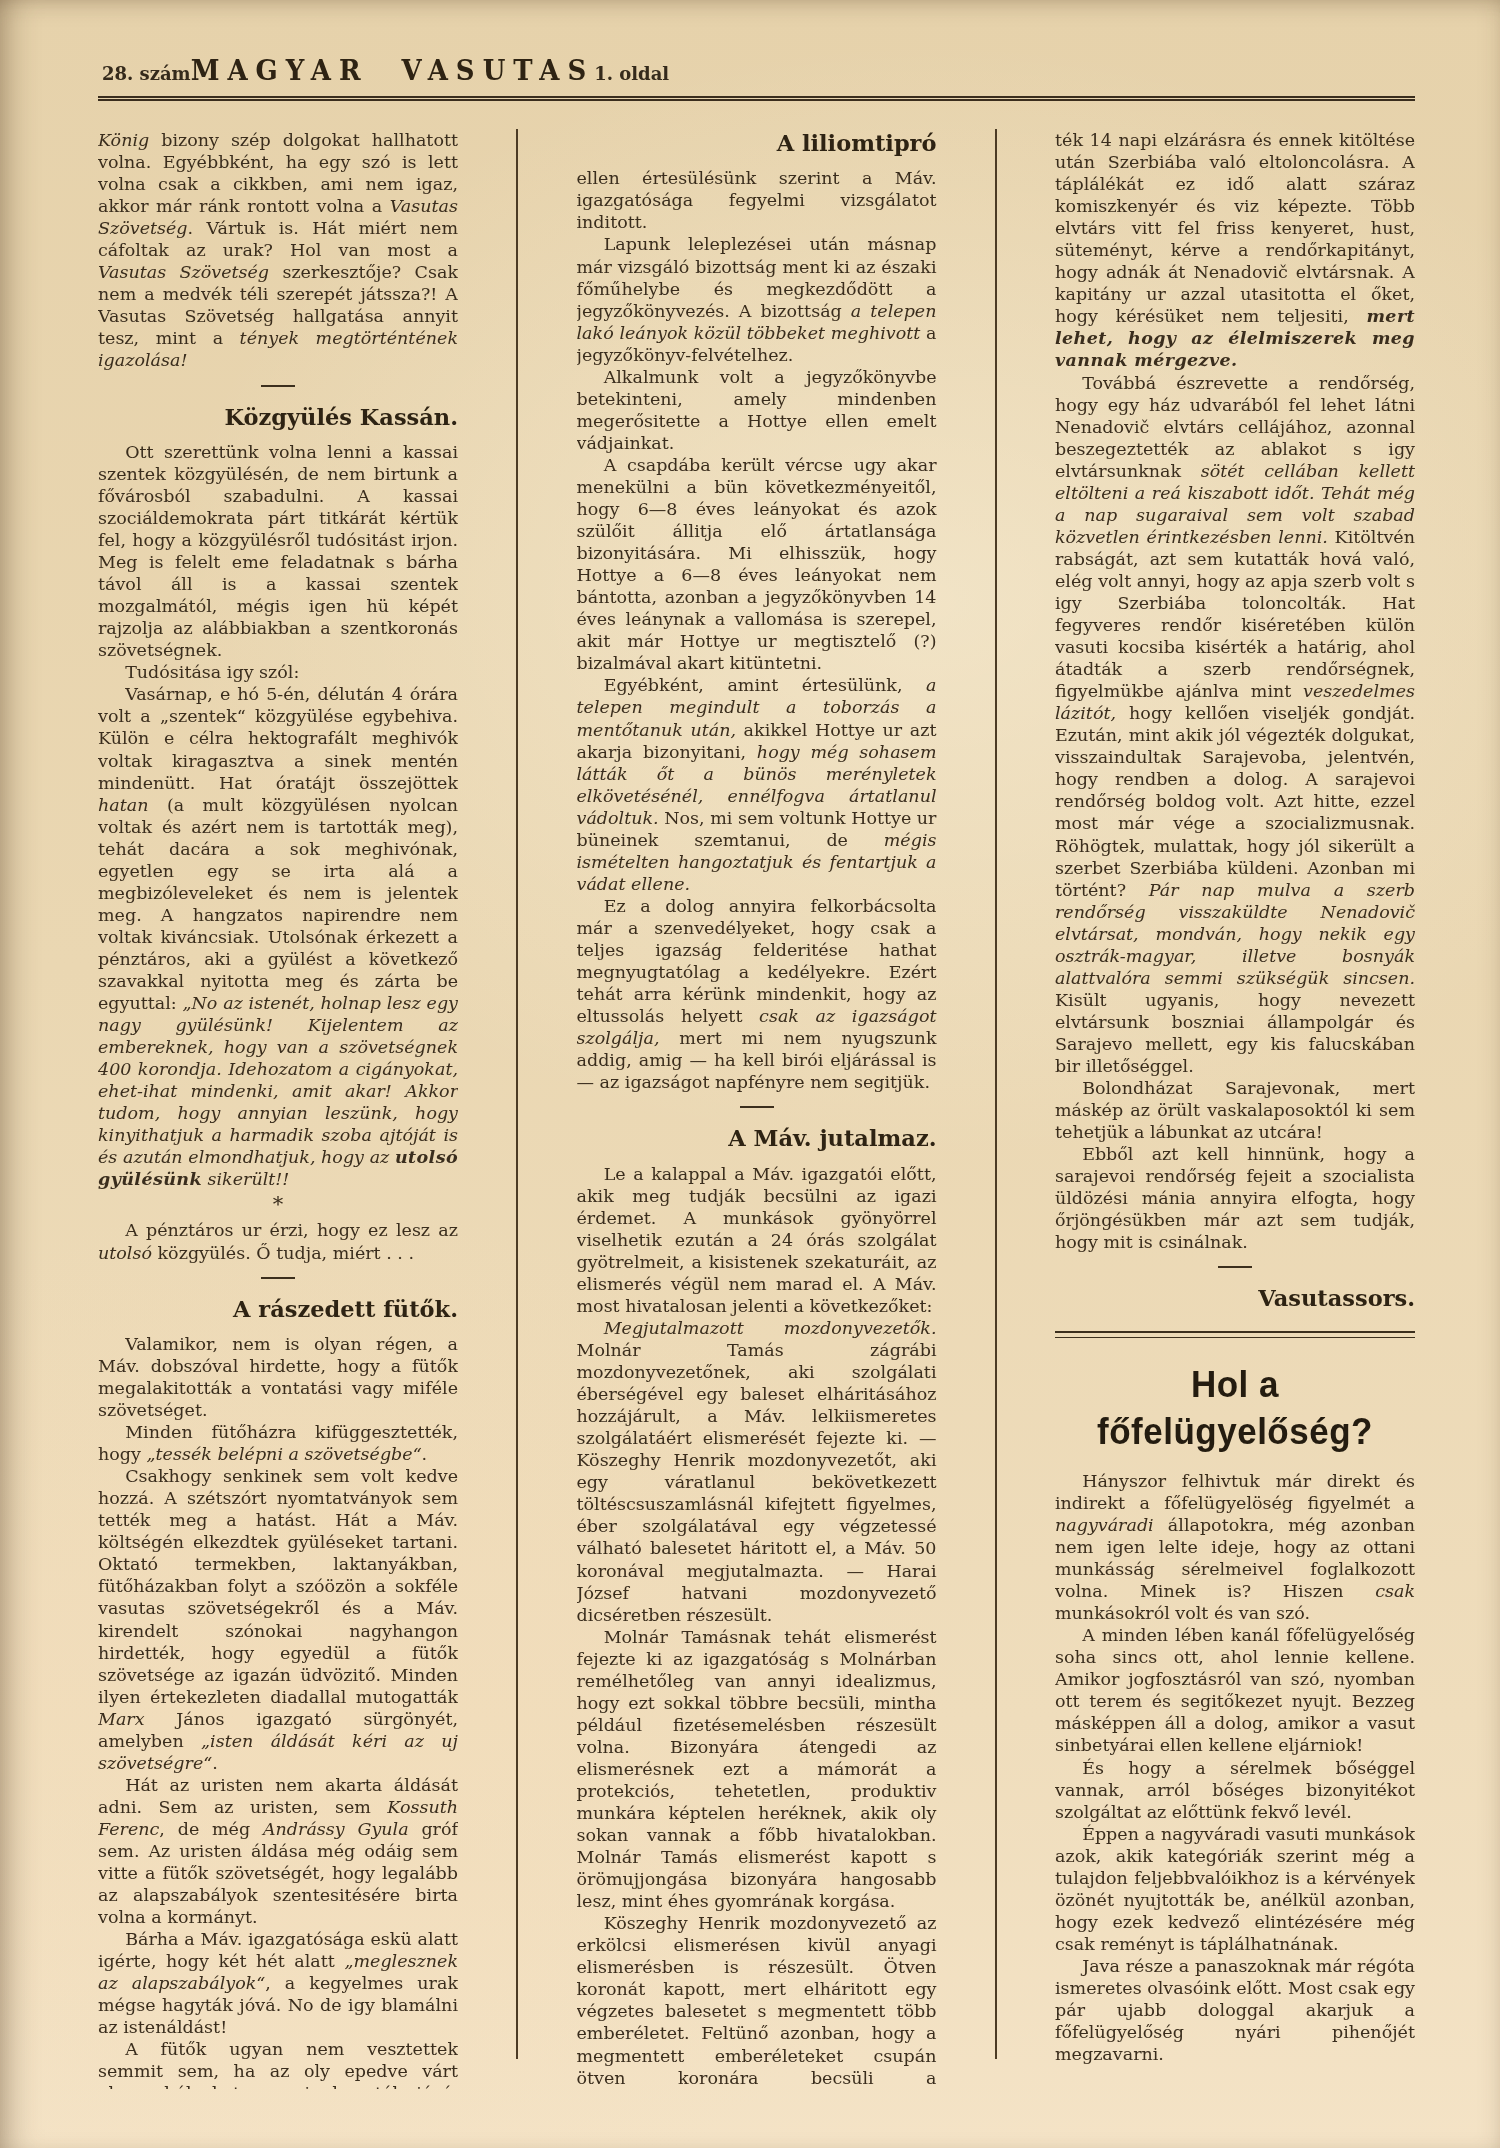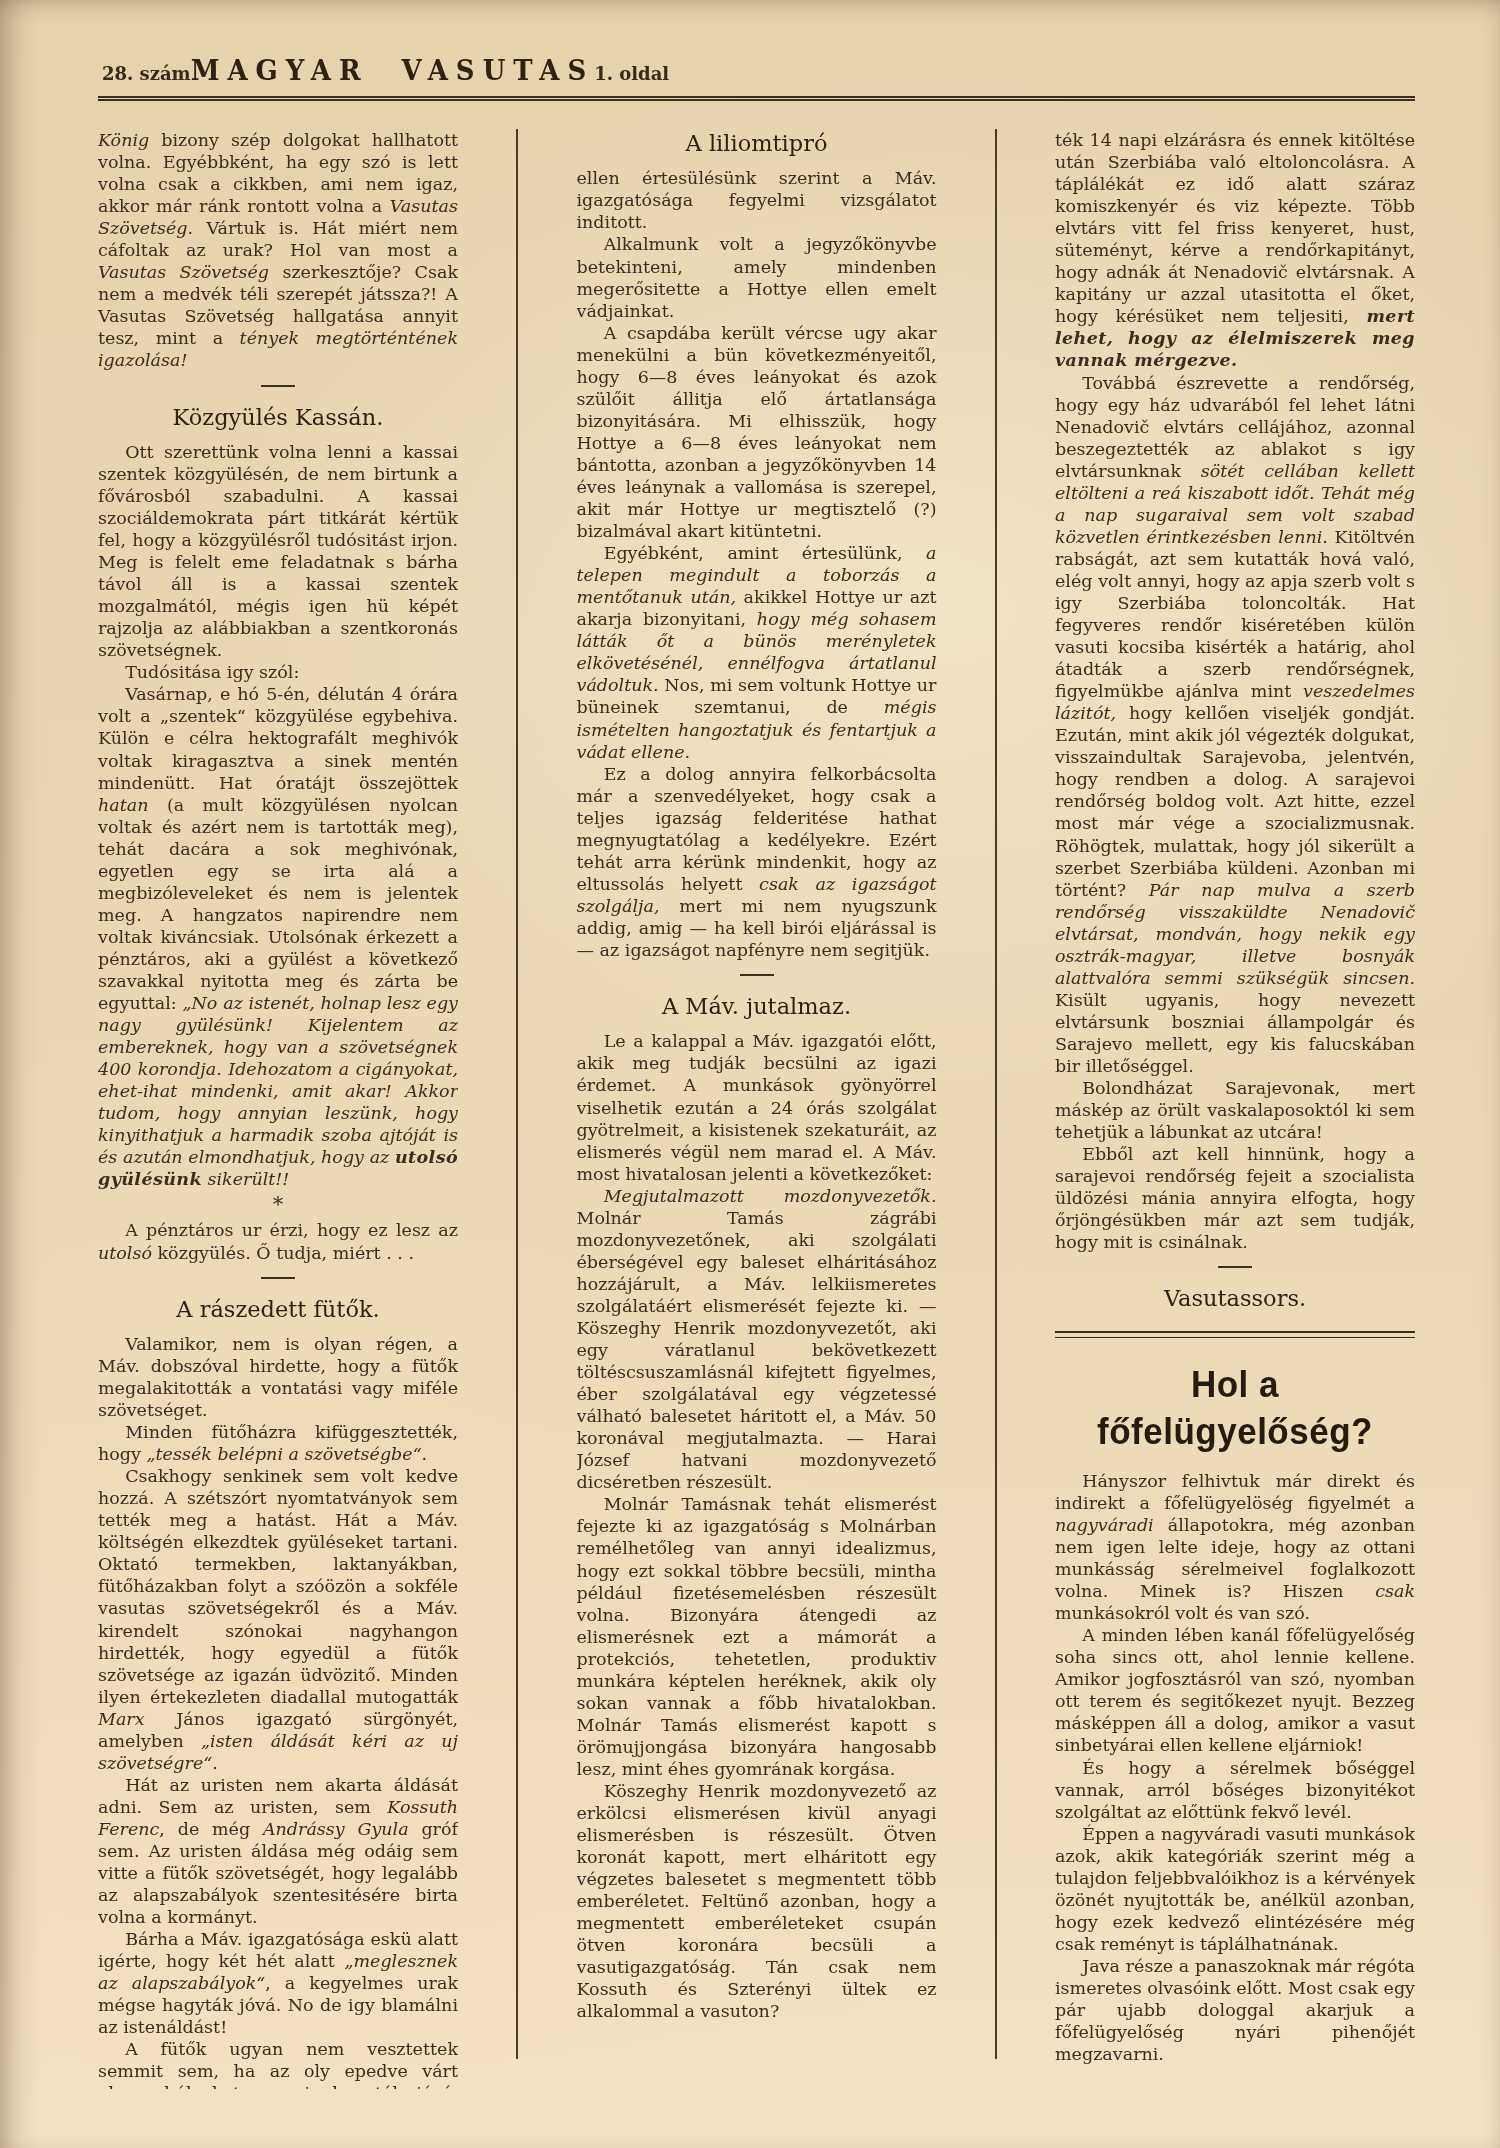--- a/index.html
+++ b/index.html
@@ -13,21 +13,21 @@
   }
   .page{position:absolute;inset:0;padding:56px 85px 0 98px;box-sizing:border-box;}
   .header{display:flex;align-items:baseline;padding:0 4px 10px 4px;border-bottom:5px double #3a2d1d;}
   .issue,.pageno{font-family:"DejaVu Serif",serif;font-weight:bold;font-size:18px;color:#352a1b;}
   .masthead{font-family:"DejaVu Serif",serif;font-weight:bold;font-size:26px;letter-spacing:8px;word-spacing:16px;color:#2e2313;transform:scaleY(1.05);}
   .columns{display:flex;justify-content:space-between;margin-top:28px;height:1960px;overflow:hidden;}
   .col{width:360px;overflow:hidden;font-family:"DejaVu Serif",serif;font-size:17.5px;line-height:1.26;color:#3a2d1d;text-align:justify;}
   .vrule{width:2px;background:#4c3b25;height:1930px;flex:none;}
   .para{margin:0;text-indent:1.55em;}
   .para.noindent{text-indent:0;}
-  .heading{font-weight:normal;font-size:22.5px;text-align:center;margin:16px 0 10px;color:#2e2313;}
+  .heading{font-weight:bold;font-size:22.5px;text-align:right;margin:16px 0 10px;color:#2e2313;}
   .col .heading:first-child{margin-top:0;}
   .display-heading{font-family:"Liberation Sans",sans-serif;font-weight:bold;font-size:35px;text-align:center;margin:26px 0 18px;color:#241c10;letter-spacing:0.5px;transform:scaleY(1.05);}
   .sep{width:34px;border-top:2px solid #3c2f1d;margin:13px auto;}
   .star{text-align:center;font-size:21px;margin:4px 0;line-height:1;}
   .dbl-rule{height:4px;border-top:2px solid #3c2f1d;border-bottom:1px solid #3c2f1d;margin:18px 0 4px;}
   .run-i{font-style:italic;}
   .run-bi{font-weight:bold;font-style:italic;letter-spacing:0.4px;}
 </style>
 </head>
 <body>
@@ -54,20 +54,21 @@
         <p class="para">Minden fütőházra kifüggesztették, hogy <span class="run-i">„tessék belépni a szövetségbe“</span>.</p>
         <p class="para">Csakhogy senkinek sem volt kedve hozzá. A szétszórt nyomtatványok sem tették meg a hatást. Hát a Máv. költségén elkezdtek gyüléseket tartani. Oktató termekben, laktanyákban, fütőházakban folyt a szóözön a sokféle vasutas szövetségekről és a Máv. kirendelt szónokai nagyhangon hirdették, hogy egyedül a fütők szövetsége az igazán üdvözitő. Minden ilyen értekezleten diadallal mutogatták <span class="run-i">Marx</span> János igazgató sürgönyét, amelyben <span class="run-i">„isten áldását kéri az uj szövetségre“</span>.</p>
         <p class="para">Hát az uristen nem akarta áldását adni. Sem az uristen, sem <span class="run-i">Kossuth Ferenc</span>, de még <span class="run-i">Andrássy Gyula</span> gróf sem. Az uristen áldása még odáig sem vitte a fütők szövetségét, hogy legalább az alapszabályok szentesitésére birta volna a kormányt.</p>
         <p class="para">Bárha a Máv. igazgatósága eskü alatt igérte, hogy két hét alatt <span class="run-i">„meglesznek az alapszabályok“</span>, a kegyelmes urak mégse hagyták jóvá. No de igy blamálni az istenáldást!</p>
         <p class="para">A fütők ugyan nem vesztettek semmit sem, ha az oly epedve várt alapszabályokat nem is hagyták jóvá. Legfeljebb, hogy később gyürkőznek az erőteljes szervezkedéshez.</p>
       </div>
     <div class="vrule"></div>
     <div class="col">
         <div class="heading">A liliomtipró</div>
         <p class="para noindent">ellen értesülésünk szerint a Máv. igazgatósága fegyelmi vizsgálatot inditott.</p>
+        <p class="para">Lapunk leleplezései után másnap már vizsgáló bizottság ment ki az északi főműhelybe és megkezdődött a jegyzőkönyvezés. A bizottság <span class="run-i">a telepen lakó leányok közül többeket meghivott</span> a jegyzőkönyv-felvételhez.</p>
         <p class="para">Alkalmunk volt a jegyzőkönyvbe betekinteni, amely mindenben megerősitette a Hottye ellen emelt vádjainkat.</p>
         <p class="para">A csapdába került vércse ugy akar menekülni a bün következményeitől, hogy 6—8 éves leányokat és azok szülőit állitja elő ártatlansága bizonyitására. Mi elhisszük, hogy Hottye a 6—8 éves leányokat nem bántotta, azonban a jegyzőkönyvben 14 éves leánynak a vallomása is szerepel, akit már Hottye ur megtisztelő (?) bizalmával akart kitüntetni.</p>
         <p class="para">Egyébként, amint értesülünk, <span class="run-i">a telepen megindult a toborzás a mentőtanuk után,</span> akikkel Hottye ur azt akarja bizonyitani, <span class="run-i">hogy még sohasem látták őt a bünös merényletek elkövetésénél, ennélfogva ártatlanul vádoltuk.</span> Nos, mi sem voltunk Hottye ur büneinek szemtanui, de <span class="run-i">mégis ismételten hangoztatjuk és fentartjuk a vádat ellene.</span></p>
         <p class="para">Ez a dolog annyira felkorbácsolta már a szenvedélyeket, hogy csak a teljes igazság felderitése hathat megnyugtatólag a kedélyekre. Ezért tehát arra kérünk mindenkit, hogy az eltussolás helyett <span class="run-i">csak az igazságot szolgálja,</span> mert mi nem nyugszunk addig, amig — ha kell birói eljárással is — az igazságot napfényre nem segitjük.</p>
         <div class="sep"></div>
         <div class="heading">A Máv. jutalmaz.</div>
         <p class="para">Le a kalappal a Máv. igazgatói előtt, akik meg tudják becsülni az igazi érdemet. A munkások gyönyörrel viselhetik ezután a 24 órás szolgálat gyötrelmeit, a kisistenek szekaturáit, az elismerés végül nem marad el. A Máv. most hivatalosan jelenti a következőket:</p>
         <p class="para"><span class="run-i">Megjutalmazott mozdonyvezetők.</span> Molnár Tamás zágrábi mozdonyvezetőnek, aki szolgálati éberségével egy baleset elháritásához hozzájárult, a Máv. lelkiismeretes szolgálatáért elismerését fejezte ki. — Köszeghy Henrik mozdonyvezetőt, aki egy váratlanul bekövetkezett töltéscsuszamlásnál kifejtett figyelmes, éber szolgálatával egy végzetessé válható balesetet háritott el, a Máv. 50 koronával megjutalmazta. — Harai József hatvani mozdonyvezető dicséretben részesült.</p>
         <p class="para">Molnár Tamásnak tehát elismerést fejezte ki az igazgatóság s Molnárban remélhetőleg van annyi idealizmus, hogy ezt sokkal többre becsüli, mintha például fizetésemelésben részesült volna. Bizonyára átengedi az elismerésnek ezt a mámorát a protekciós, tehetetlen, produktiv munkára képtelen heréknek, akik oly sokan vannak a főbb hivatalokban. Molnár Tamás elismerést kapott s örömujjongása bizonyára hangosabb lesz, mint éhes gyomrának korgása.</p>
         <p class="para">Köszeghy Henrik mozdonyvezető az erkölcsi elismerésen kivül anyagi elismerésben is részesült. Ötven koronát kapott, mert elháritott egy végzetes balesetet s megmentett több emberéletet. Feltünő azonban, hogy a megmentett emberéleteket csupán ötven koronára becsüli a vasutigazgatóság. Tán csak nem Kossuth és Szterényi ültek ez alkalommal a vasuton?</p>

